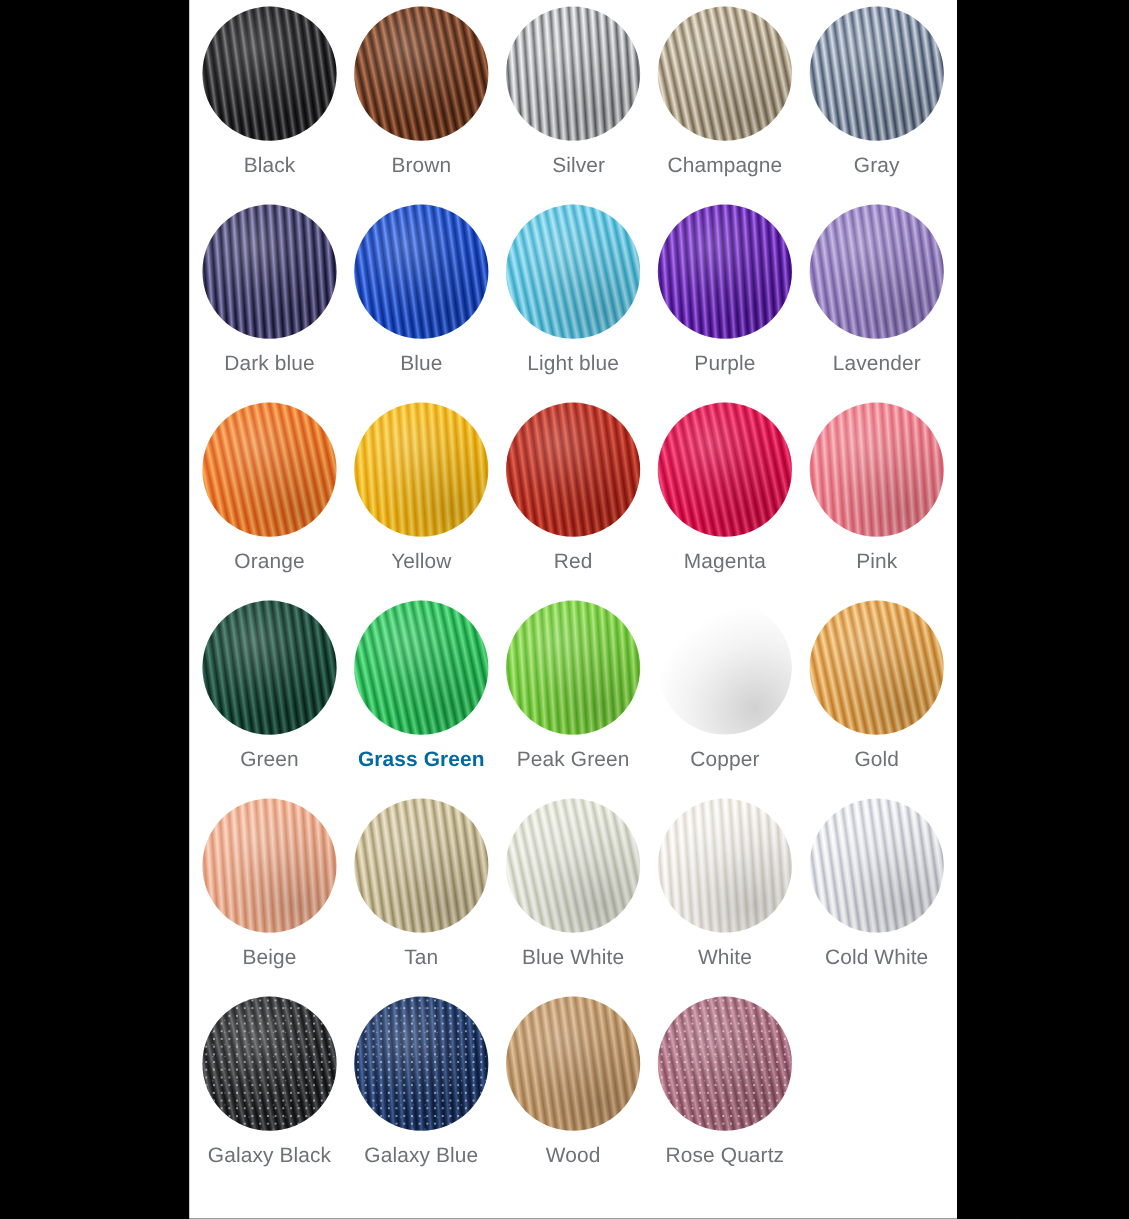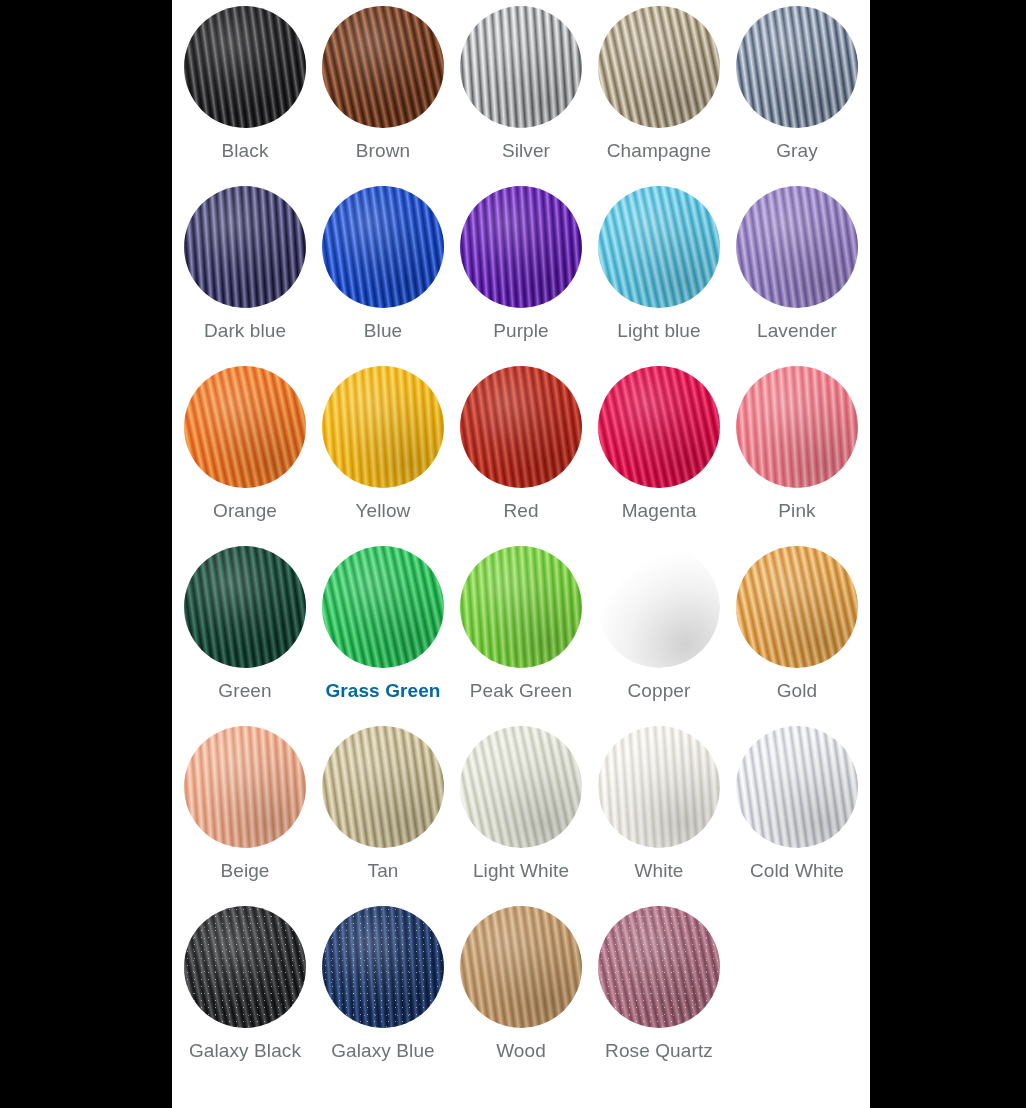--- a/index.html
+++ b/index.html
@@ -175,40 +175,40 @@
               <div class="stripes" style="background: repeating-linear-gradient(82deg, rgb(10, 44, 140) 0px, rgb(29, 79, 208) 2.2px, rgb(91, 133, 240) 4.2px, rgb(29, 79, 208) 6.2px, rgb(10, 44, 140) 8.4px);"></div>
               <div class="sheen"></div>
               <div class="grain"></div>
             </div>
           </div>
           <div class="label" style="color: rgb(109, 114, 116);">Blue</div>
         </div>
         <div class="cell">
           <div class="swatch-wrap">
             <div class="swatch">
+              <div class="stripes" style="background: repeating-linear-gradient(78deg, rgb(52, 165, 198) 0px, rgb(104, 203, 230) 2.2px, rgb(169, 228, 243) 4.2px, rgb(104, 203, 230) 6.2px, rgb(52, 165, 198) 8.4px);"></div>
+              <div class="sheen"></div>
+              <div class="grain"></div>
+            </div>
+          </div>
+          <div class="label" style="color: rgb(109, 114, 116);">Light blue</div>
+        </div>
+        <div class="cell">
+          <div class="swatch-wrap">
+            <div class="swatch">
               <div class="stripes" style="background: repeating-linear-gradient(86deg, rgb(55, 13, 114) 0px, rgb(106, 38, 189) 2.2px, rgb(166, 104, 230) 4.2px, rgb(106, 38, 189) 6.2px, rgb(55, 13, 114) 8.4px);"></div>
               <div class="sheen"></div>
               <div class="grain"></div>
             </div>
           </div>
           <div class="label" style="color: rgb(109, 114, 116);">Purple</div>
         </div>
         <div class="cell">
           <div class="swatch-wrap">
             <div class="swatch">
-              <div class="stripes" style="background: repeating-linear-gradient(78deg, rgb(52, 165, 198) 0px, rgb(104, 203, 230) 2.2px, rgb(169, 228, 243) 4.2px, rgb(104, 203, 230) 6.2px, rgb(52, 165, 198) 8.4px);"></div>
-              <div class="sheen"></div>
-              <div class="grain"></div>
-            </div>
-          </div>
-          <div class="label" style="color: rgb(109, 114, 116);">Light blue</div>
-        </div>
-        <div class="cell">
-          <div class="swatch-wrap">
-            <div class="swatch">
               <div class="stripes" style="background: repeating-linear-gradient(82deg, rgb(110, 90, 160) 0px, rgb(155, 134, 200) 2.2px, rgb(195, 180, 224) 4.2px, rgb(155, 134, 200) 6.2px, rgb(110, 90, 160) 8.4px);"></div>
               <div class="sheen"></div>
               <div class="grain"></div>
             </div>
           </div>
           <div class="label" style="color: rgb(109, 114, 116); text-align: center;">Lavender</div>
         </div>
         <div class="cell">
           <div class="swatch-wrap">
             <div class="swatch">
@@ -330,21 +330,21 @@
           <div class="label" style="color: rgb(109, 114, 116);">Tan</div>
         </div>
         <div class="cell">
           <div class="swatch-wrap">
             <div class="swatch">
               <div class="stripes" style="background: repeating-linear-gradient(78deg, rgb(195, 198, 180) 0px, rgb(228, 230, 217) 2.2px, rgb(247, 248, 242) 4.2px, rgb(228, 230, 217) 6.2px, rgb(195, 198, 180) 8.4px);"></div>
               <div class="sheen"></div>
               <div class="grain"></div>
             </div>
           </div>
-          <div class="label" style="color: rgb(109, 114, 116);">Light White</div>
+          <div class="label" style="color: rgb(109, 114, 116);">Blue White</div>
         </div>
         <div class="cell">
           <div class="swatch-wrap">
             <div class="swatch">
               <div class="stripes" style="background: repeating-linear-gradient(86deg, rgb(217, 213, 203) 0px, rgb(242, 240, 234) 2.2px, rgb(255, 255, 255) 4.2px, rgb(242, 240, 234) 6.2px, rgb(217, 213, 203) 8.4px);"></div>
               <div class="sheen"></div>
               <div class="grain"></div>
             </div>
           </div>
           <div class="label" style="color: rgb(109, 114, 116);">White</div>

